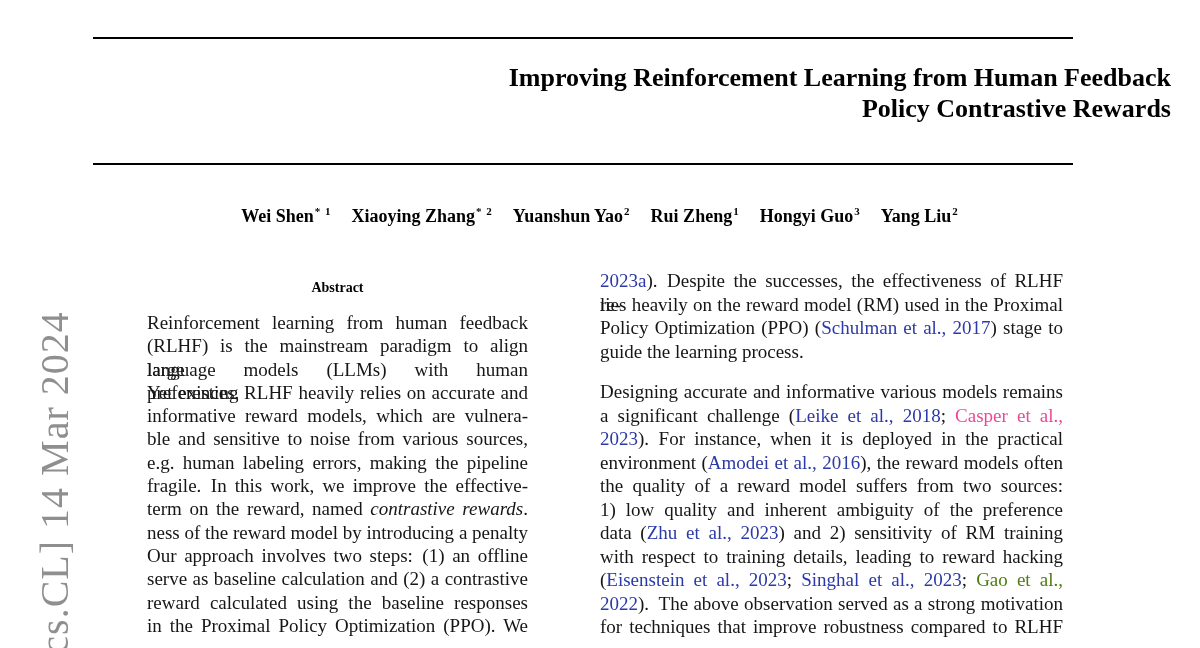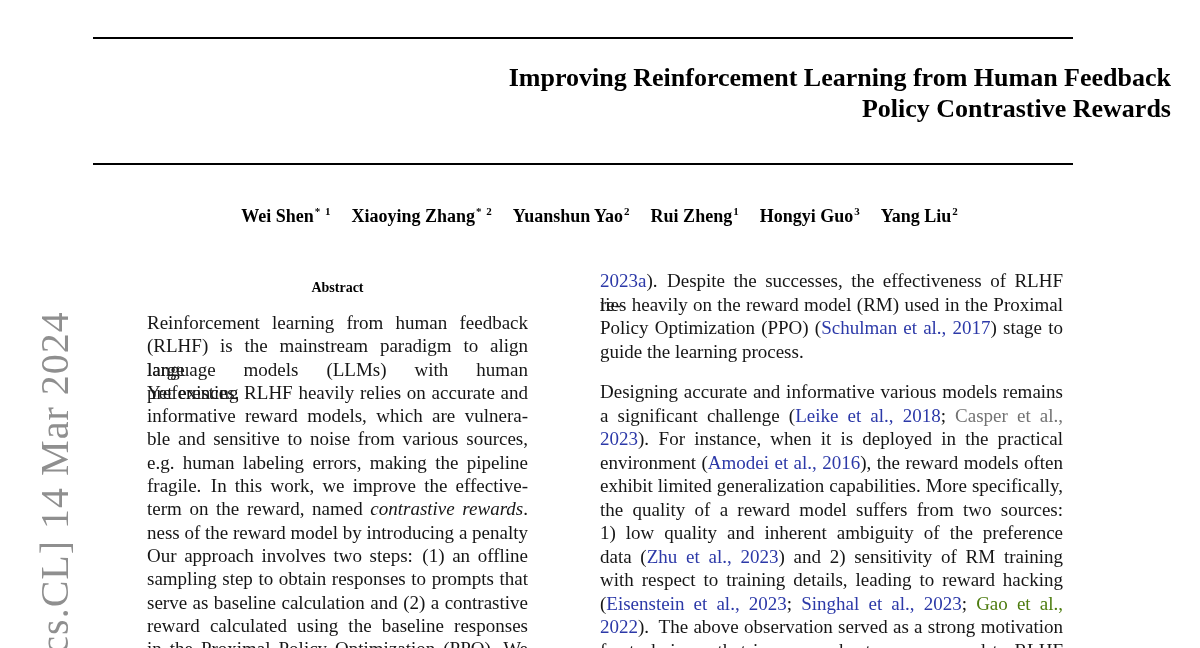--- a/index.html
+++ b/index.html
@@ -111,39 +111,37 @@
     <div class="line"><span>(RLHF) is the mainstream paradigm to align large</span><span class="fill"></span></div>
     <div class="line"><span>language models (LLMs) with human preferences.</span><span class="fill"></span></div>
     <div class="line"><span>Yet existing RLHF heavily relies on accurate and</span><span class="fill"></span></div>
     <div class="line"><span>informative reward models, which are vulnera-</span><span class="fill"></span></div>
     <div class="line"><span>ble and sensitive to noise from various sources,</span><span class="fill"></span></div>
     <div class="line"><span>e.g. human labeling errors, making the pipeline</span><span class="fill"></span></div>
     <div class="line"><span>fragile. In this work, we improve the effective-</span><span class="fill"></span></div>
     <div class="line"><span>term on the reward, named </span><span class="it">contrastive rewards</span><span>.</span><span class="fill"></span></div>
     <div class="line"><span>ness of the reward model by introducing a penalty</span><span class="fill"></span></div>
     <div class="line"><span>Our approach involves two steps: (1) an offline</span><span class="fill"></span></div>
-    <div class="line"><span>sampling step to obtain responses to prompts that</span><span class="fill"></span></div>
     <div class="line"><span>serve as baseline calculation and (2) a contrastive</span><span class="fill"></span></div>
     <div class="line"><span>reward calculated using the baseline responses</span><span class="fill"></span></div>
     <div class="line"><span>in the Proximal Policy Optimization (PPO). We</span><span class="fill"></span></div>
   </div>
 
 <div class="intro-col">
   <div class="para">
       <div class="line"><span class="cite" style="color: rgb(44, 57, 168);">2023a</span><span>). Despite the successes, the effectiveness of RLHF re-</span><span class="fill"></span></div>
       <div class="line"><span>lies heavily on the reward model (RM) used in the Proximal</span><span class="fill"></span></div>
       <div class="line"><span>Policy Optimization (PPO) (</span><span class="cite" style="color: rgb(44, 57, 168);">Schulman et al., 2017</span><span>) stage to</span><span class="fill"></span></div>
       <div class="line end"><span>guide the learning process.</span></div>
     </div>
   <div class="para">
       <div class="line"><span>Designing accurate and informative various models remains</span><span class="fill"></span></div>
-      <div class="line"><span>a significant challenge (</span><span class="cite" style="color: rgb(44, 57, 168);">Leike et al., 2018</span><span>; </span><span class="cite" style="color: #737373;">Casper et al.,</span><span class="fill"></span></div>
+      <div class="line"><span>a significant challenge (</span><span class="cite" style="color: rgb(44, 57, 168);">Leike et al., 2018</span><span>; </span><span class="cite" style="color: #ec4899;">Casper et al.,</span><span class="fill"></span></div>
       <div class="line"><span class="cite" style="color: rgb(44, 57, 168);">2023</span><span>). For instance, when it is deployed in the practical</span><span class="fill"></span></div>
       <div class="line"><span>environment (</span><span class="cite" style="color: rgb(44, 57, 168);">Amodei et al., 2016</span><span>), the reward models often</span><span class="fill"></span></div>
-      <div class="line"><span>exhibit limited generalization capabilities. More specifically,</span><span class="fill"></span></div>
       <div class="line"><span>the quality of a reward model suffers from two sources:</span><span class="fill"></span></div>
       <div class="line"><span>1) low quality and inherent ambiguity of the preference</span><span class="fill"></span></div>
       <div class="line"><span>data (</span><span class="cite" style="color: rgb(44, 57, 168);">Zhu et al., 2023</span><span>) and 2) sensitivity of RM training</span><span class="fill"></span></div>
       <div class="line"><span>with respect to training details, leading to reward hacking</span><span class="fill"></span></div>
       <div class="line"><span>(</span><span class="cite" style="color: rgb(44, 57, 168);">Eisenstein et al., 2023</span><span>; </span><span class="cite" style="color: rgb(44, 57, 168);">Singhal et al., 2023</span><span>; </span><span class="cite" style="color: #4d7c0f;">Gao et al.,</span><span class="fill"></span></div>
       <div class="line"><span class="cite" style="color: rgb(44, 57, 168);">2022</span><span>). The above observation served as a strong motivation</span><span class="fill"></span></div>
       <div class="line"><span>for techniques that improve robustness compared to RLHF</span><span class="fill"></span></div>
     </div>
 </div>
 

